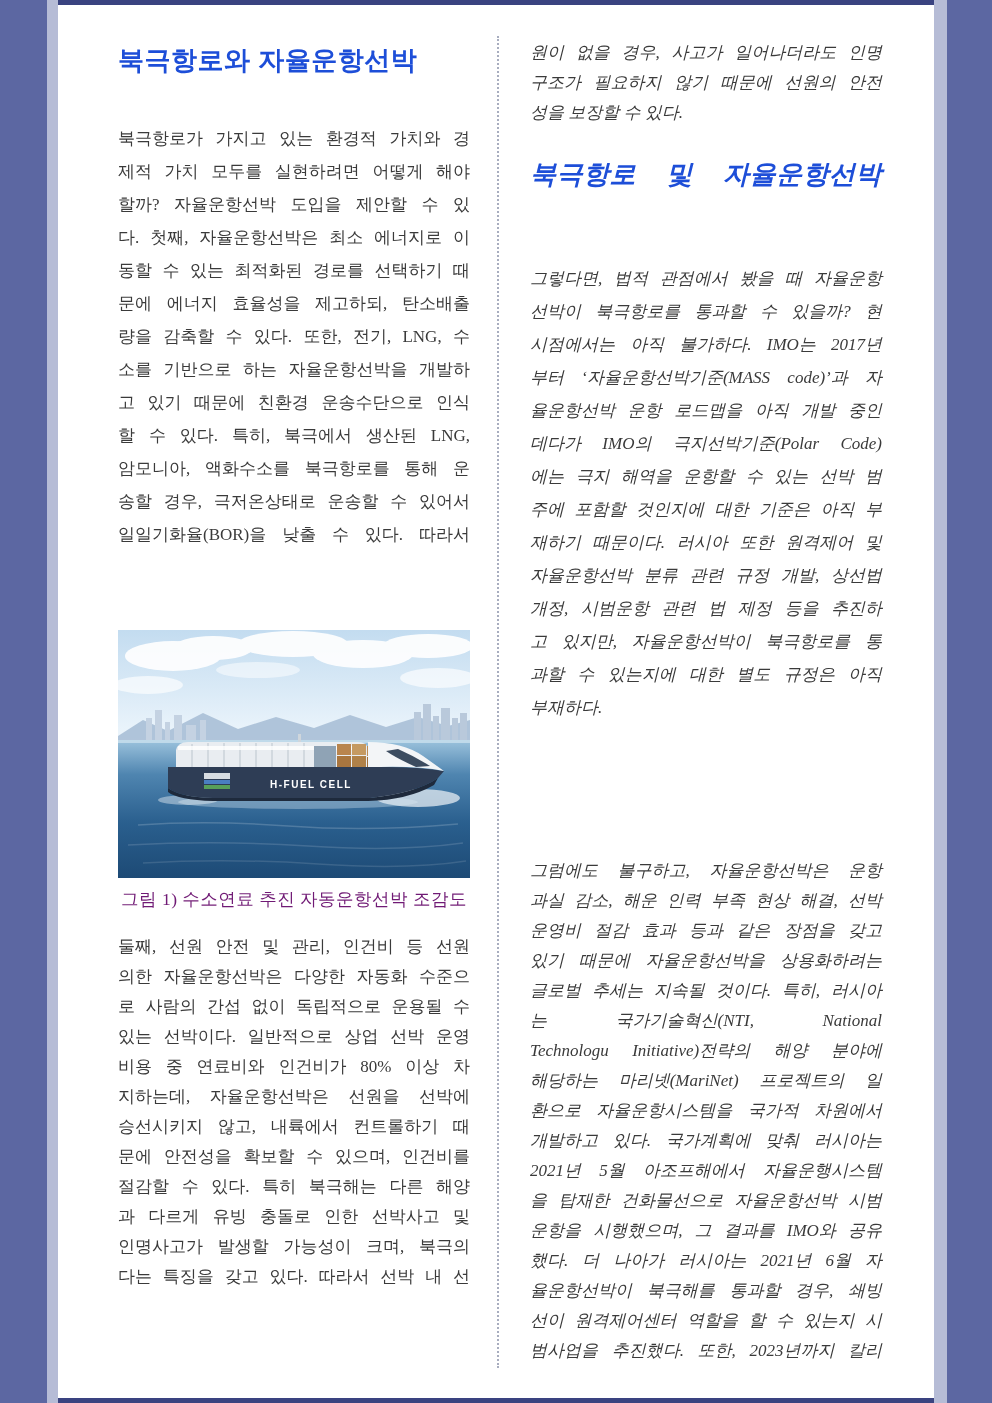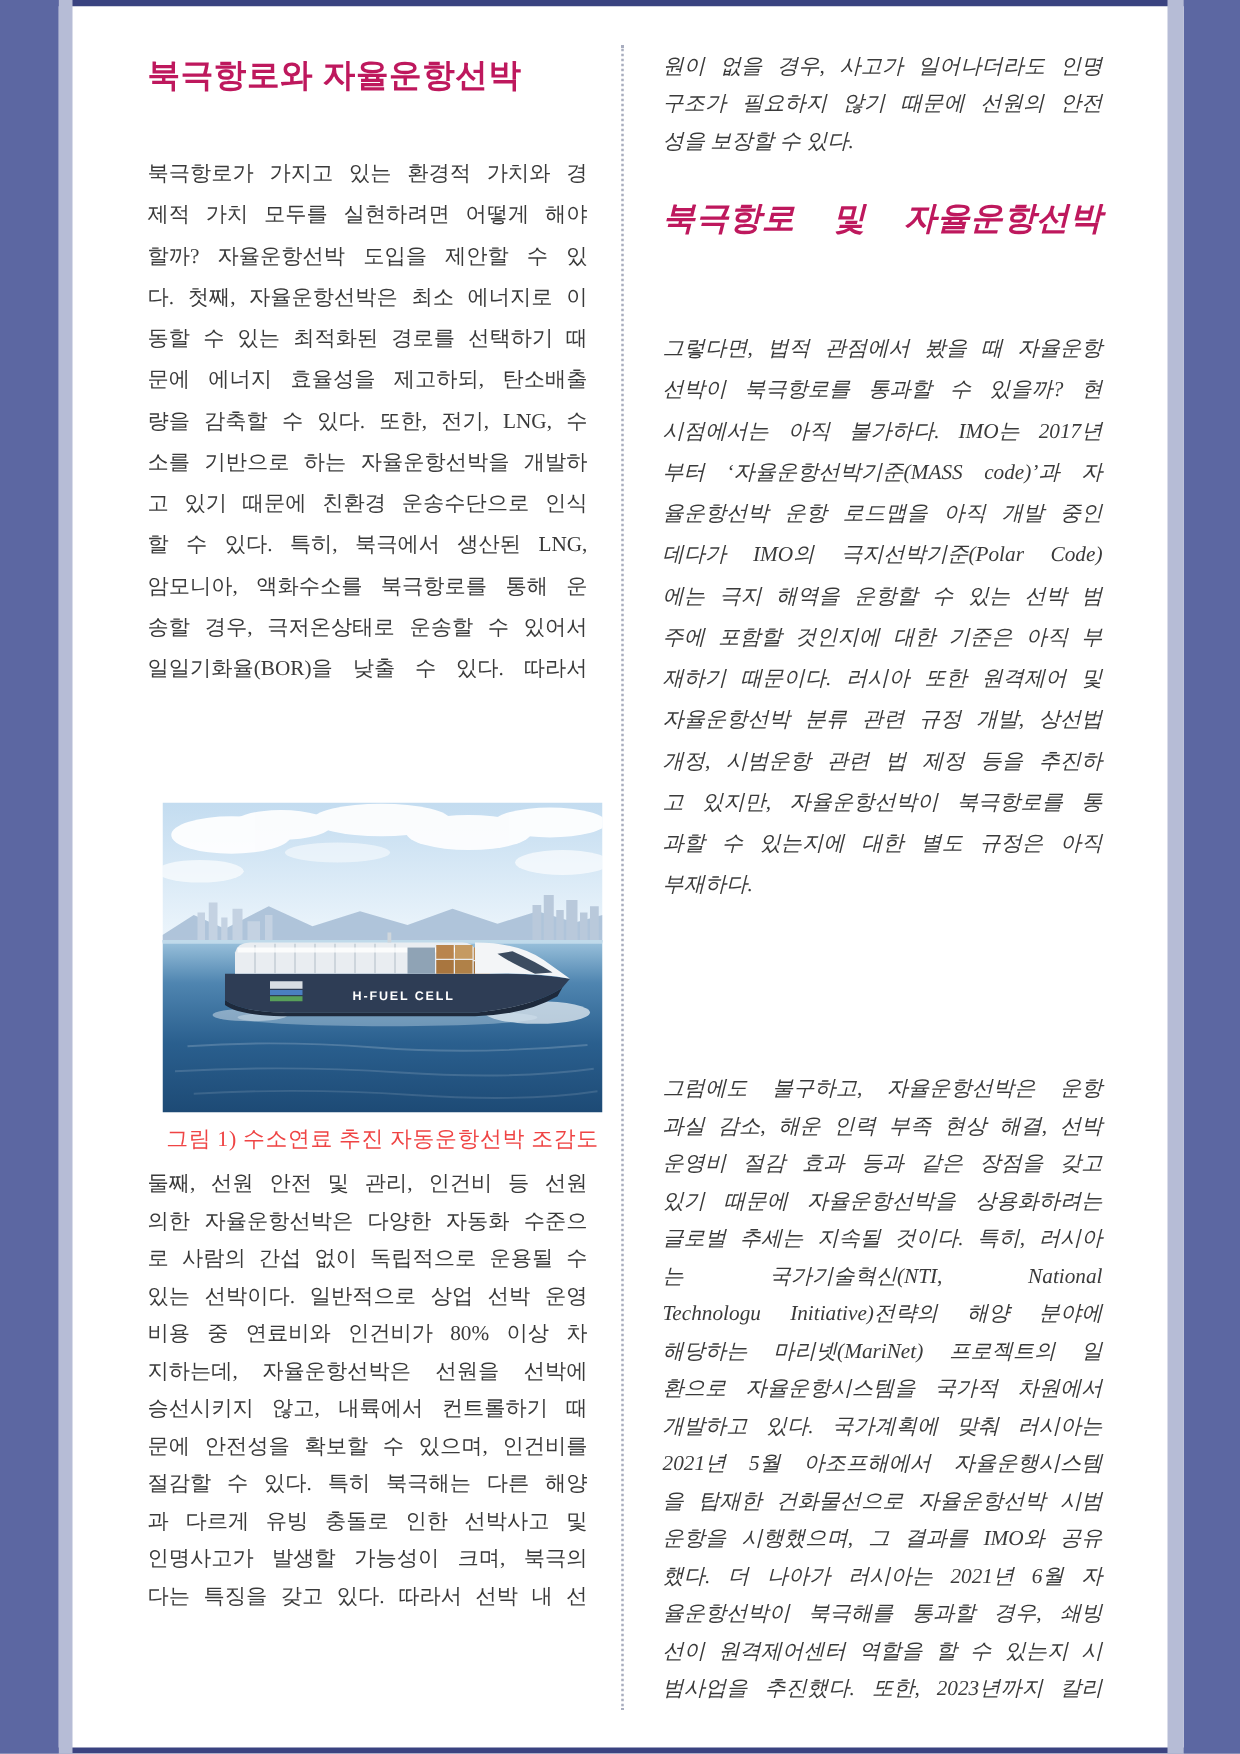--- a/index.html
+++ b/index.html
@@ -22,25 +22,25 @@
   .col-left{left:118px;}
   .col-right{left:530px;font-style:italic;}
   .block{position:absolute;left:0;width:352px;}
   
   .para{font-size:17px;}
   .tl{display:flex;justify-content:space-between;height:var(--lh);line-height:var(--lh);
       white-space:nowrap;overflow:visible;}
   .tl span{flex:0 0 auto;}
   .tl-last{display:block;text-align:left;white-space:nowrap;}
   .heading{font-family:"Liberation Sans","DejaVu Sans",sans-serif;font-weight:bold;
-           color:#be185d;font-size:26px;letter-spacing:0.5px;}
+           color:#1d4ed8;font-size:26px;letter-spacing:0.5px;}
   
   .figure{position:absolute;left:0;width:352px;}
   .figure svg{display:block;width:352px;height:248px;}
-  .figcaption{margin-top:9px;text-align:center;font-size:17.5px;color:#ef4444;
+  .figcaption{margin-top:9px;text-align:center;font-size:17.5px;color:#701a75;
               letter-spacing:0.5px;}
 </style>
 </head>
 <body>
 
 <div class="page">
 
   <div class="edge-bar edge-top"></div>
   <div class="edge-bar edge-bottom"></div>
   <div class="sidebar sidebar-left"></div>
@@ -155,21 +155,21 @@
         </div>
         <div class="tl">
           <span>일일기화율(BOR)을</span>
           <span>낮출</span>
           <span>수</span>
           <span>있다.</span>
           <span>따라서</span>
         </div>
       </div>
 
-    <figure class="figure" style="top:630px;margin:12px">
+    <figure class="figure" style="top:630px;margin:0">
       <svg viewBox="0 0 352 248">
         <defs>
           <linearGradient id="sky" x1="0" y1="0" x2="0" y2="1">
             <stop offset="0" stop-color="#c3dcf0"></stop>
             <stop offset="1" stop-color="#eef6fc"></stop>
           </linearGradient>
           <linearGradient id="sea" x1="0" y1="0" x2="0" y2="1">
             <stop offset="0" stop-color="#9cc3dd"></stop>
             <stop offset="0.25" stop-color="#4f85b0"></stop>
             <stop offset="0.6" stop-color="#2a5f8e"></stop>

